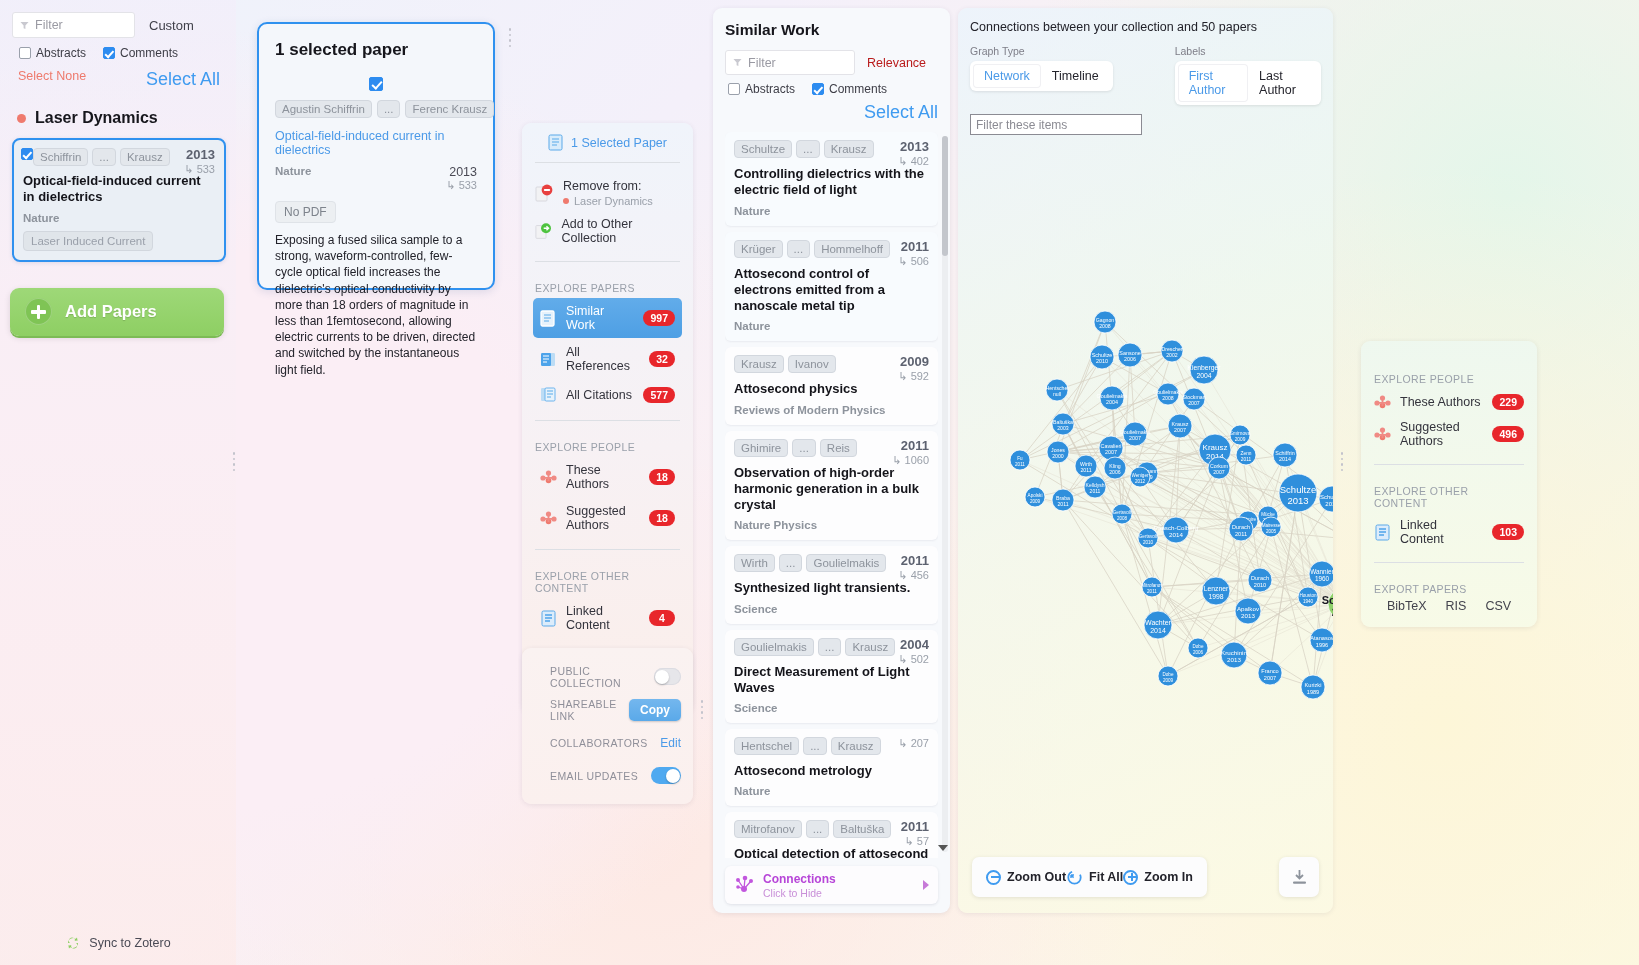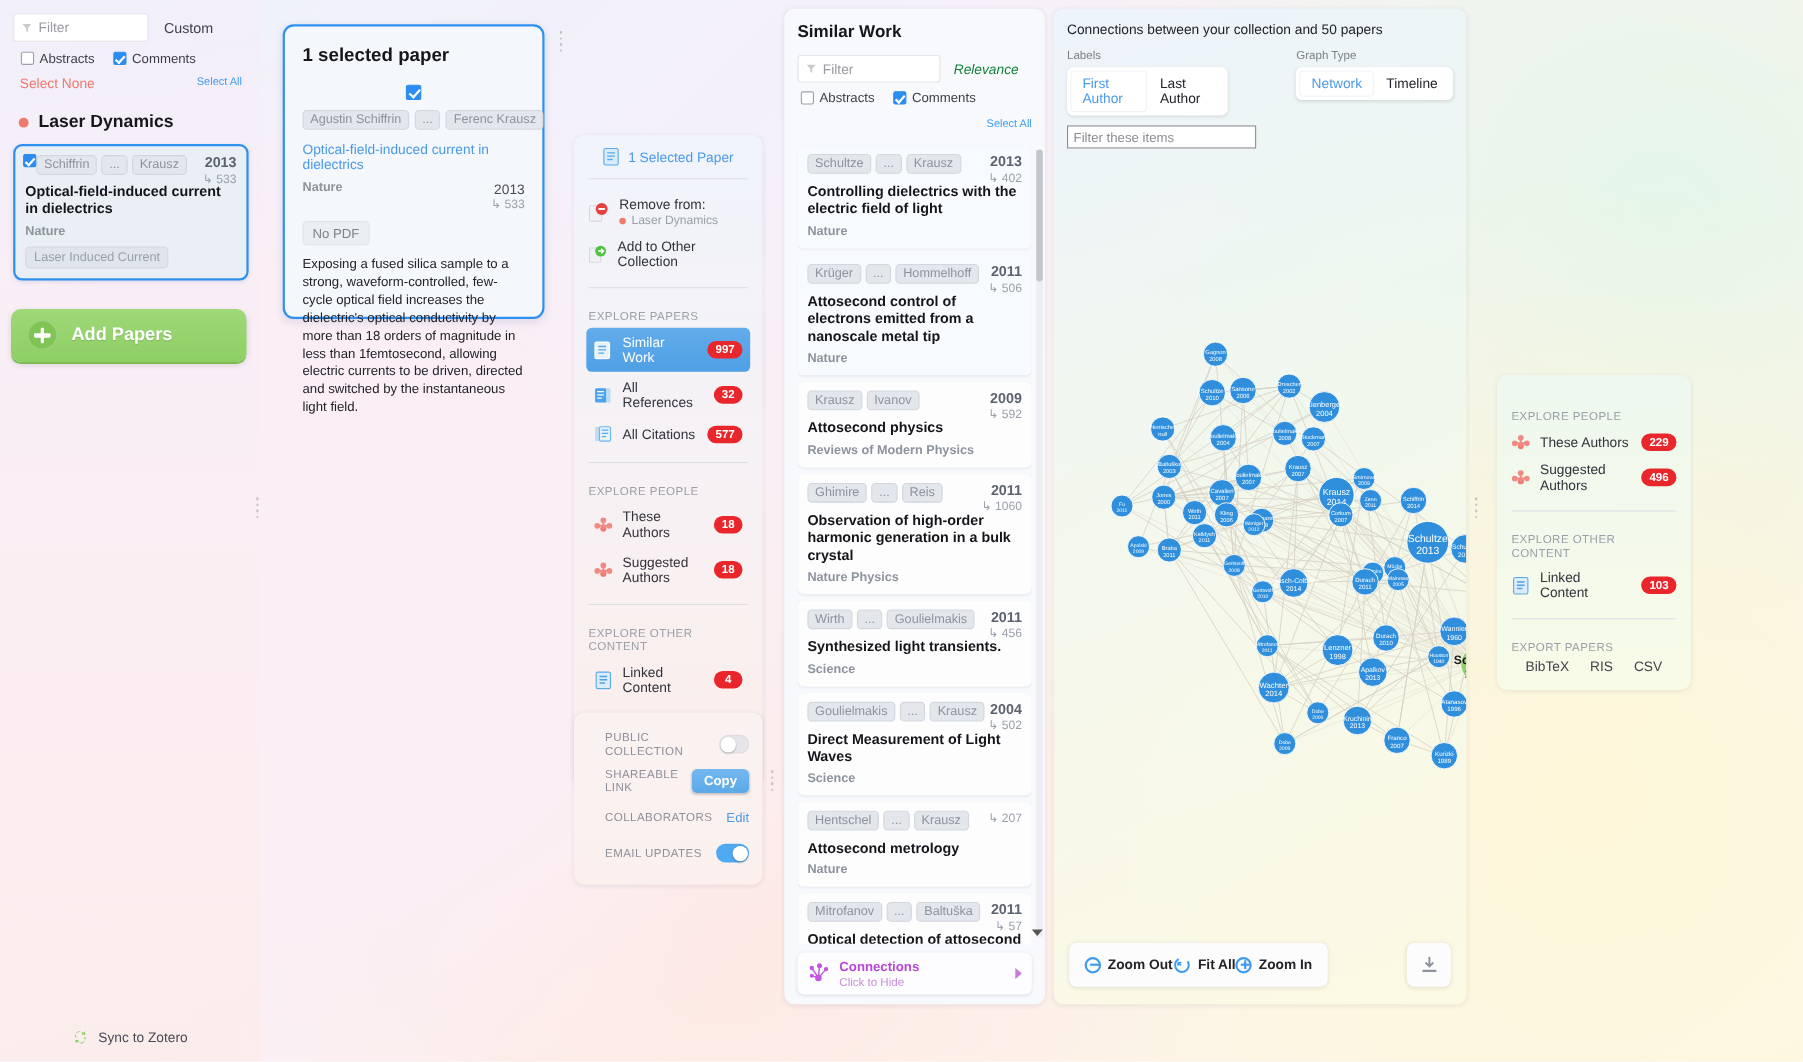--- a/index.html
+++ b/index.html
@@ -39,21 +39,21 @@
     width: 12px; height: 12px; border-radius: 2px; border: 1.5px solid #9aa0ab;
     background: #fff; display: inline-block; position: relative; flex: none;
   }
   .box.on { background: #2d8cf0; border-color: #2d8cf0; }
   .box.on::after {
     content: ""; position: absolute; left: 3px; top: 0.5px; width: 3px; height: 6.5px;
     border: solid #fff; border-width: 0 2px 2px 0; transform: rotate(42deg);
   }
   .sel-row { display: flex; justify-content: space-between; margin-top: 9px; padding: 0 6px; }
   .sel-none { color: #ee7a6d; font-size: 12.5px; }
-  .sel-all  { color: #3f9bf0; font-size: 10px; }
+  .sel-all  { color: #3f9bf0; font-size: 18px; }
   .coll-title { display: flex; align-items: center; gap: 9px; margin-top: 19px; padding-left: 5px; }
   .dot { width: 9px; height: 9px; border-radius: 50%; background: #ef7a6e; flex: none; }
   .coll-title span { font-size: 16px; font-weight: bold; color: #16161c; }
 
   
   .paper-sel {
     margin-top: 11px; border: 2.5px solid #2f91ef; border-radius: 8px;
     background: #eaeff5; padding: 8px 9px 9px 9px; position: relative;
     box-shadow: 0 1px 4px rgba(40,80,140,.13);
   }
@@ -158,21 +158,21 @@
 
   
   #similar {
     position: absolute; left: 713px; top: 8px; width: 237px; height: 905px;
     background: #f7f9fc; border-radius: 9px; box-shadow: 0 1px 5px rgba(60,60,90,.10);
     padding: 13px 12px 0 12px; overflow: hidden;
   }
   #similar h2 { font-size: 15.5px; font-weight: bold; color: #16161c; }
   .sw-filter { display: flex; align-items: center; gap: 12px; margin-top: 11px; }
   .sw-filter .filter-box { flex: 0 0 130px; height: 25px; }
-  .relevance { font-size: 12.5px; color: #15803d; font-style: italic; }
+  .relevance { font-size: 12.5px; color: #b91c1c; }
   .sw-list { position: absolute; left: 12px; top: 124px; width: 213px; height: 726px; overflow: hidden; }
   .sw-item { background: #fdfdfe; border-radius: 6px; padding: 8px 9px 9px 9px; margin-bottom: 6px; position: relative;
     box-shadow: 0 1px 2px rgba(60,60,90,.07); }
   .sw-item .p-title { margin-top: 8px; }
   .sbar { position: absolute; right: 2px; top: 128px; width: 6px; height: 716px; }
   .sbar .track { position: absolute; inset: 0; background: #eceef1; border-radius: 3px; }
   .sbar .thumb { position: absolute; left: 0; top: 0; width: 6px; height: 120px; background: #c3c6cc; border-radius: 3px; }
   .sw-caret { position: absolute; right: 2px; bottom: 62px; width: 0; height: 0;
     border-left: 5px solid transparent; border-right: 5px solid transparent; border-top: 6px solid #555; }
   .conn-bar {
@@ -623,31 +623,31 @@
       <div class="t2">Click to Hide</div>
     </div>
     <span class="conn-arrow"></span>
   </div>
 </div>
 
 <div id="graph">
   <div class="g-title">Connections between your collection and 50 papers</div>
   <div class="g-ctrls">
     <div>
+      <div class="g-lbl">Graph Type</div>
+      <div class="seg">
+        <div class="on">Network</div>
+        <div>Timeline</div>
+      </div>
+    </div>
+    <div>
       <div class="g-lbl">Labels</div>
       <div class="seg">
         <div class="on">First Author</div>
         <div>Last Author</div>
-      </div>
-    </div>
-    <div>
-      <div class="g-lbl">Graph Type</div>
-      <div class="seg">
-        <div class="on">Network</div>
-        <div>Timeline</div>
       </div>
     </div>
   </div>
   <div class="g-filter">
     <span>Filter these items</span>
   </div>
 
   <svg id="canvas" viewBox="0 0 375 760">
       <g>
         <line x1="147" y1="214" x2="100" y2="344" stroke="#d8d2c4" stroke-width="0.9" opacity="0.85"></line>

